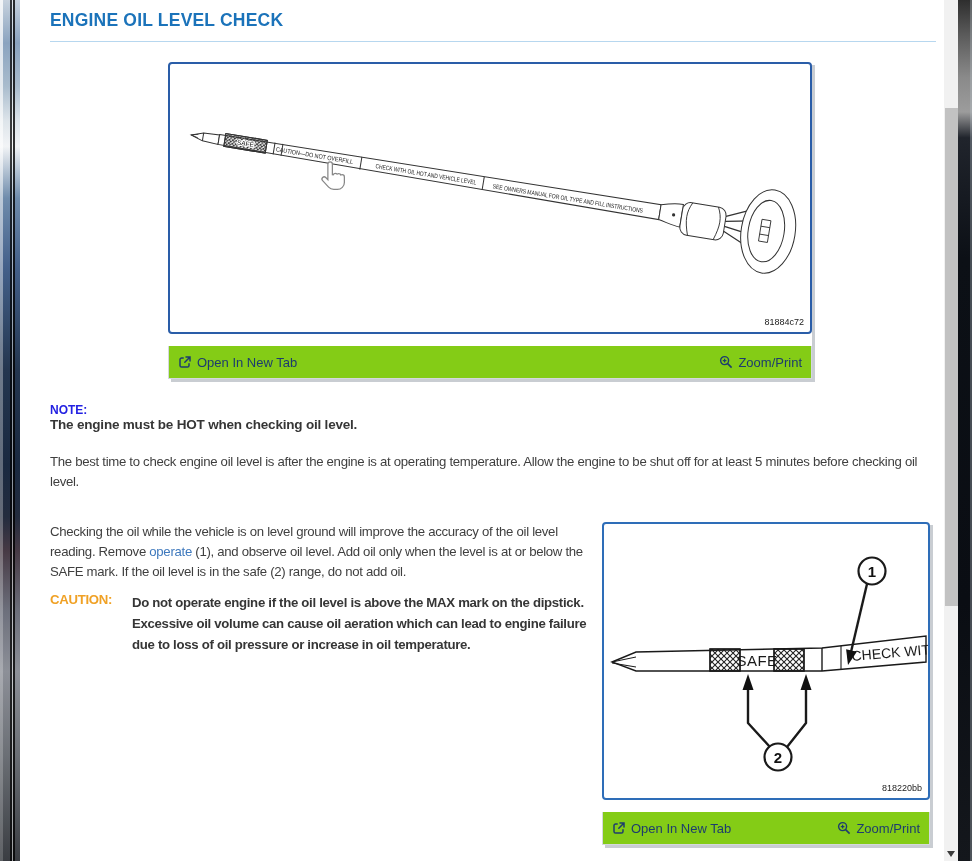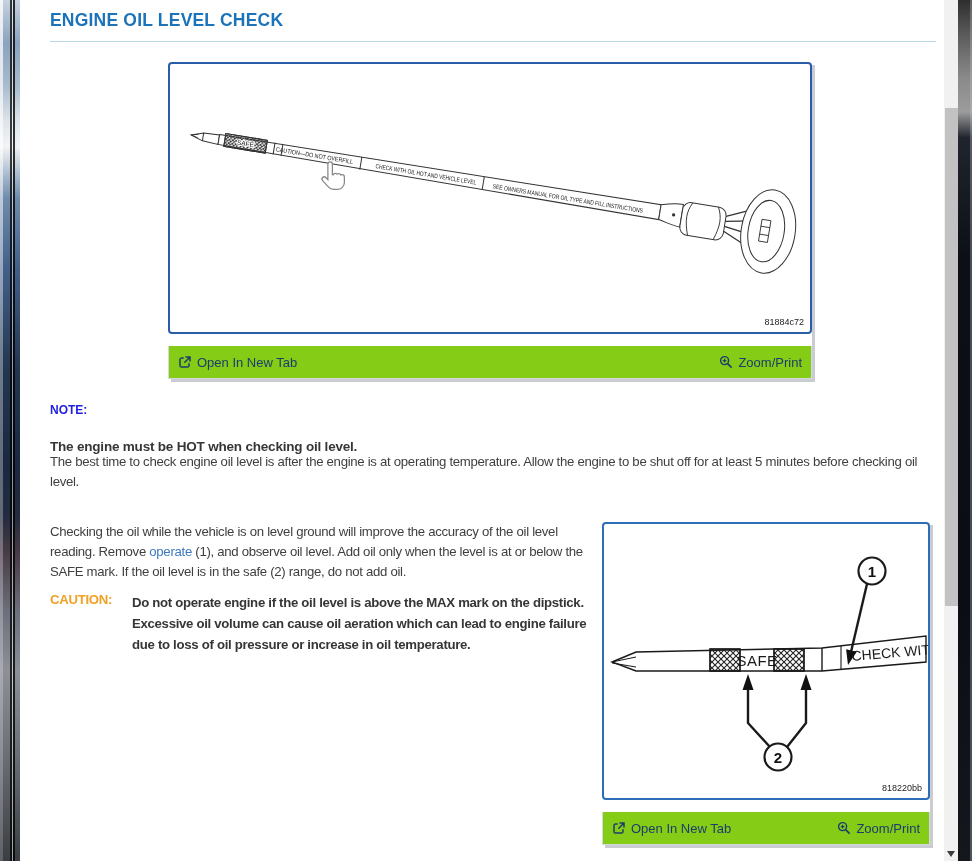--- a/index.html
+++ b/index.html
@@ -45,21 +45,21 @@
   .fig-box { border:2px solid #2a5da8; border-radius:4px; background:#fff; overflow:hidden; position:relative; }
   .fig1 .fig-box { height:272px; }
   .fig2 .fig-box { height:278px; border-color:#2e6db8; }
   .fig-toolbar { height:26px; background:#84cc16; border:1px solid #d5d8dd; border-top:none;
     display:flex; align-items:center; justify-content:space-between; padding:16px 9px;margin-top:12px; }
   .fig-link { display:flex; align-items:center; gap:5px; color:#1d3c6e; font-size:13px; cursor:pointer; }
   .fig-link svg { display:block; }
 
   
   .note-label { position:absolute; left:30px; top:403px; font-size:12px; font-weight:bold; color:#2321e2; }
-  .note-bold { position:absolute; left:30px; top:439px; font-size:13.5px; font-weight:bold; color:#363636; letter-spacing:-0.2px; }
+  .note-bold { position:absolute; left:30px; top:417px; font-size:13.5px; font-weight:bold; color:#363636; letter-spacing:-0.2px; }
   .para { font-size:13.2px; color:#3f3f3f; line-height:20px; letter-spacing:-0.3px; }
   .p1 { position:absolute; left:30px; top:452px; width:870px; }
   .p2 { position:absolute; left:30px; top:522px; width:556px; }
   .inline-link { color:#3f79bd; cursor:pointer; }
   .caution-row { position:absolute; left:30px; top:592px; width:552px; display:flex; }
   .caution-label { flex:0 0 63px; font-size:13.2px; font-weight:bold; color:#f0a125; letter-spacing:-0.3px; }
   .caution-text { width:486px; font-size:13.2px; font-weight:bold; color:#363636; line-height:21px; letter-spacing:-0.3px;margin-left:19px; }
 </style>
 </head>
 <body>

